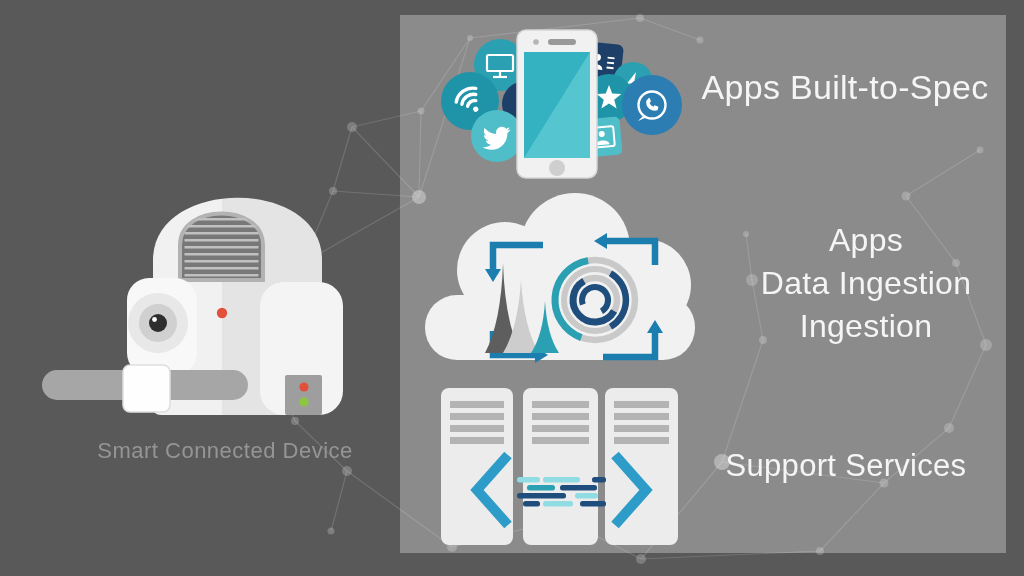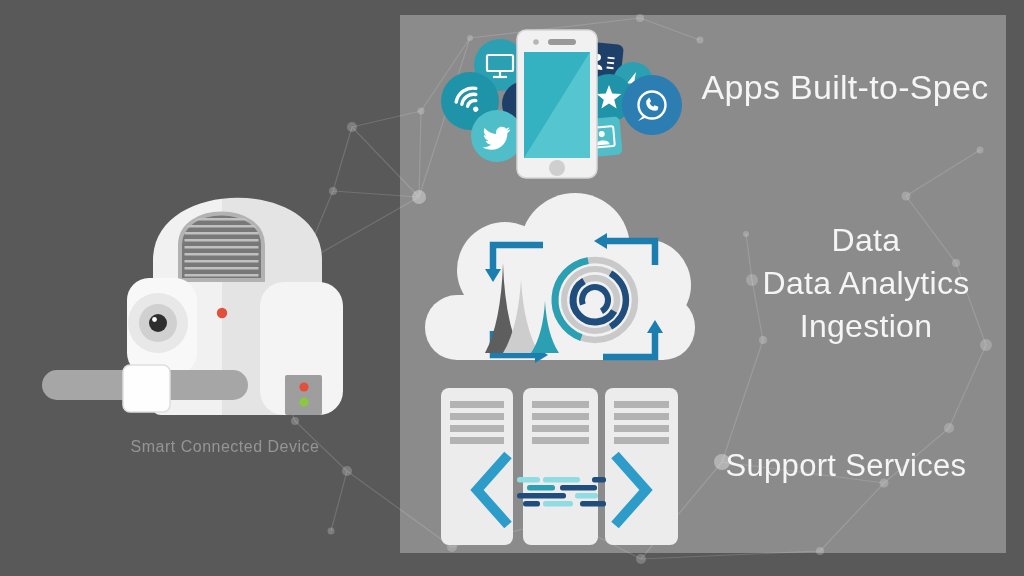--- a/index.html
+++ b/index.html
@@ -10,21 +10,21 @@
   svg.layer{position:absolute;display:block;}
   .mesh-line{stroke:rgba(255,255,255,0.15);stroke-width:1.2;fill:none;}
   .mesh-node{fill:rgba(255,255,255,0.22);}
   .mesh-node-bright{fill:rgba(255,255,255,0.34);}
   .caption{position:absolute;color:var(--caption-color);text-align:center;
            letter-spacing:.3px;}
   .caption-apps{left:690px;top:68px;width:310px;font-size:34px;}
   .caption-cloud{left:740px;top:219px;width:252px;font-size:32px;line-height:43px;}
   .caption-support{left:690px;top:448px;width:312px;font-size:31px;}
   .device-label{position:absolute;left:75px;top:438px;width:300px;text-align:center;
-                font-size:16px;color:var(--device-label-color);letter-spacing:.5px;}
+                font-size:22px;color:var(--device-label-color);letter-spacing:.5px;}
   
   .f-teal{fill:var(--teal)} .f-teal-dark{fill:var(--teal-dark)}
   .f-teal-light{fill:var(--teal-light)} .f-teal-pale{fill:var(--teal-pale)}
   .f-navy{fill:var(--navy)} .f-code-navy{fill:var(--code-navy)} .s-blue{stroke:var(--blue);fill:none}
   .f-arrow{fill:var(--arrow-blue)} .s-arrow{stroke:var(--arrow-blue);fill:none}
   .f-wa{fill:var(--whatsapp-blue)}
   .f-red{fill:var(--red)} .f-green{fill:var(--green)}
   .f-white{fill:#ffffff} .f-body{fill:var(--white-body)} .s-gray-bar{stroke:var(--gray-bar)}
   .s-white{stroke:#ffffff;fill:none}
   .f-screen{fill:var(--screen-teal)} .f-screen-light{fill:var(--screen-teal-light)}
@@ -237,22 +237,22 @@
       <rect x="140" y="113" width="23" height="5.5" rx="2.5" class="f-teal-pale"></rect>
       <rect x="88" y="121" width="17" height="5.5" rx="2.5" class="f-code-navy"></rect>
       <rect x="108" y="121" width="30" height="5.5" rx="2.5" class="f-teal-pale"></rect>
       <rect x="145" y="121" width="26" height="5.5" rx="2.5" class="f-code-navy"></rect>
     </g>
   </svg>
 
   <div class="caption caption-apps">Apps Built-to-Spec</div>
 
   <div class="caption caption-cloud">
-    <div>Data</div>
-    <div>Data Analytics</div>
+    <div>Apps</div>
+    <div>Data Ingestion</div>
     <div>Ingestion</div>
   </div>
 
   <div class="caption caption-support">Support Services</div>
 
   <div class="device-label">Smart Connected Device</div>
 
 </div>
 
 </body></html>

